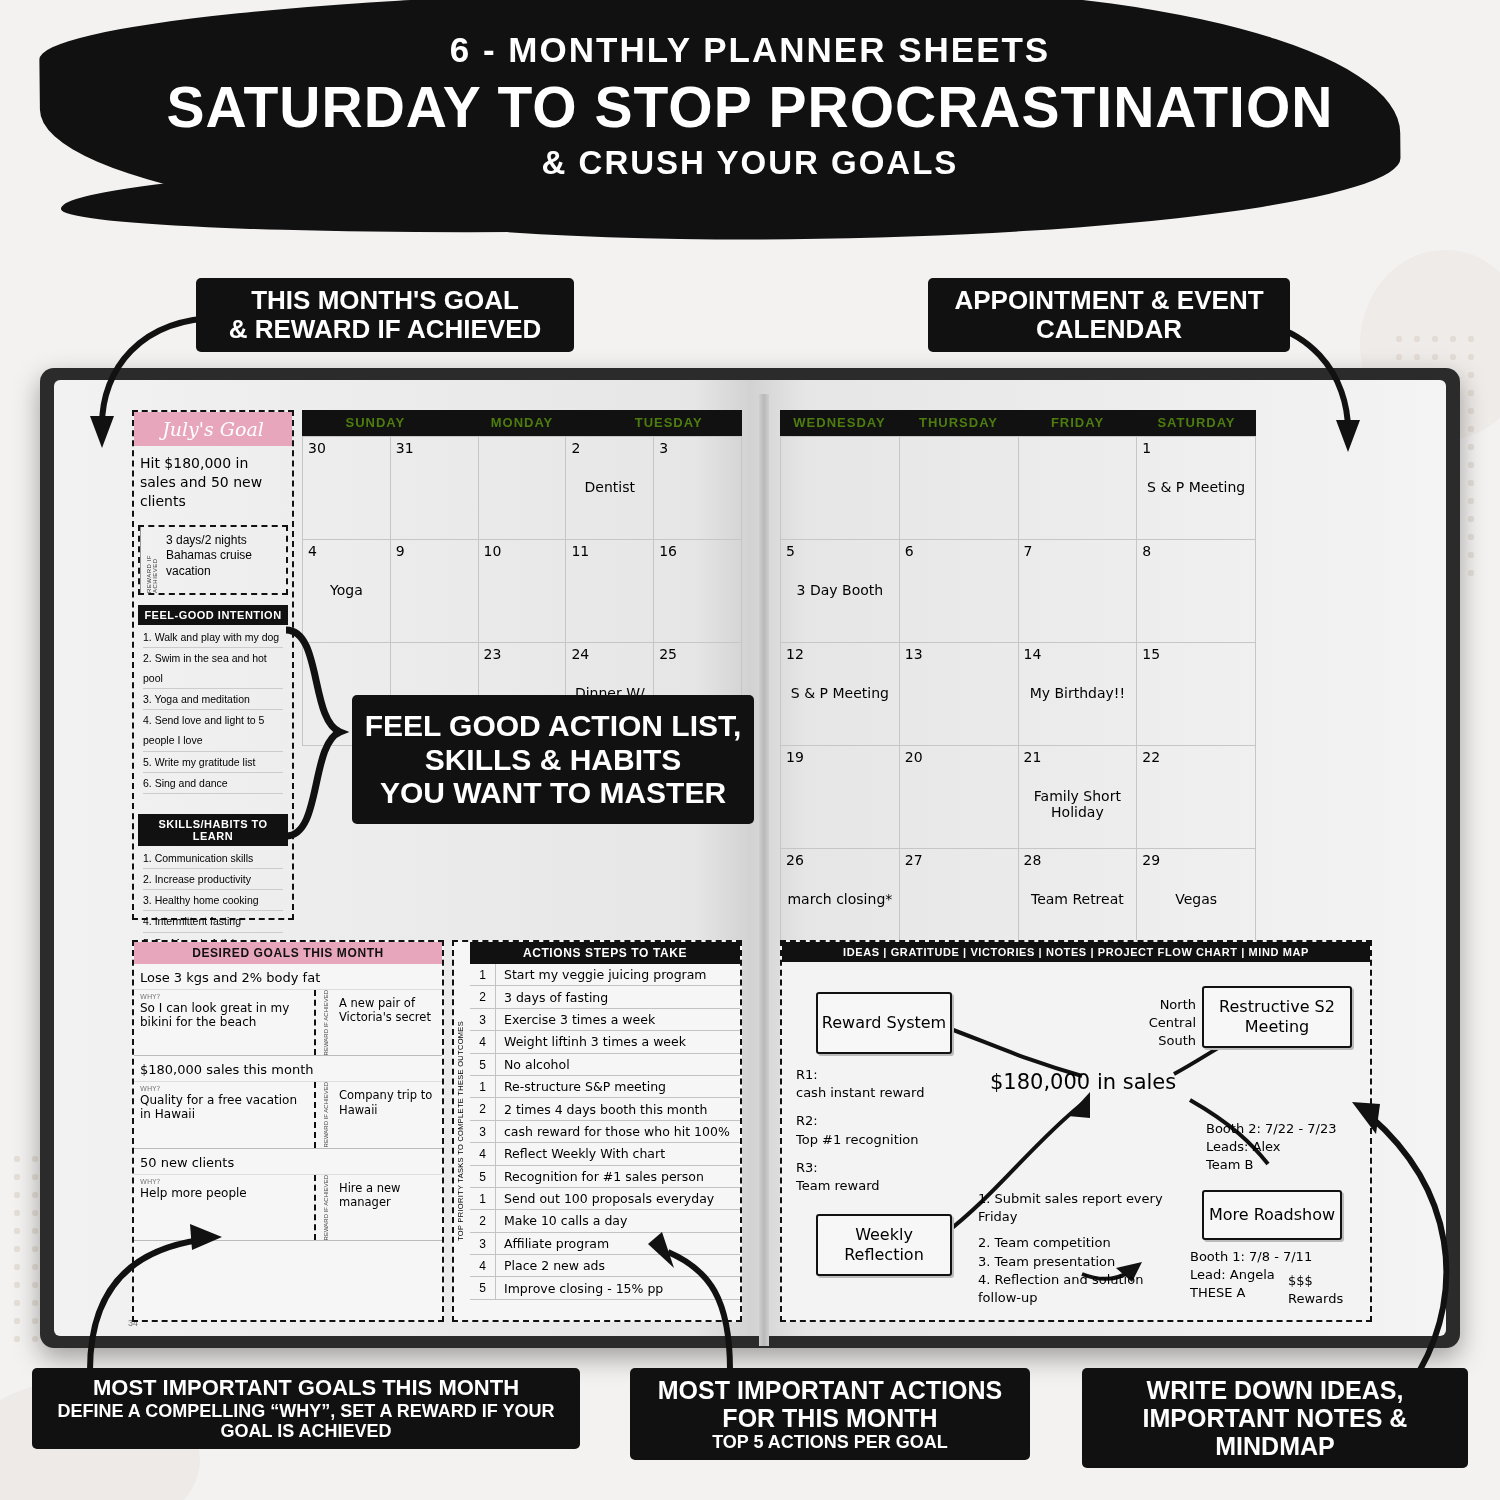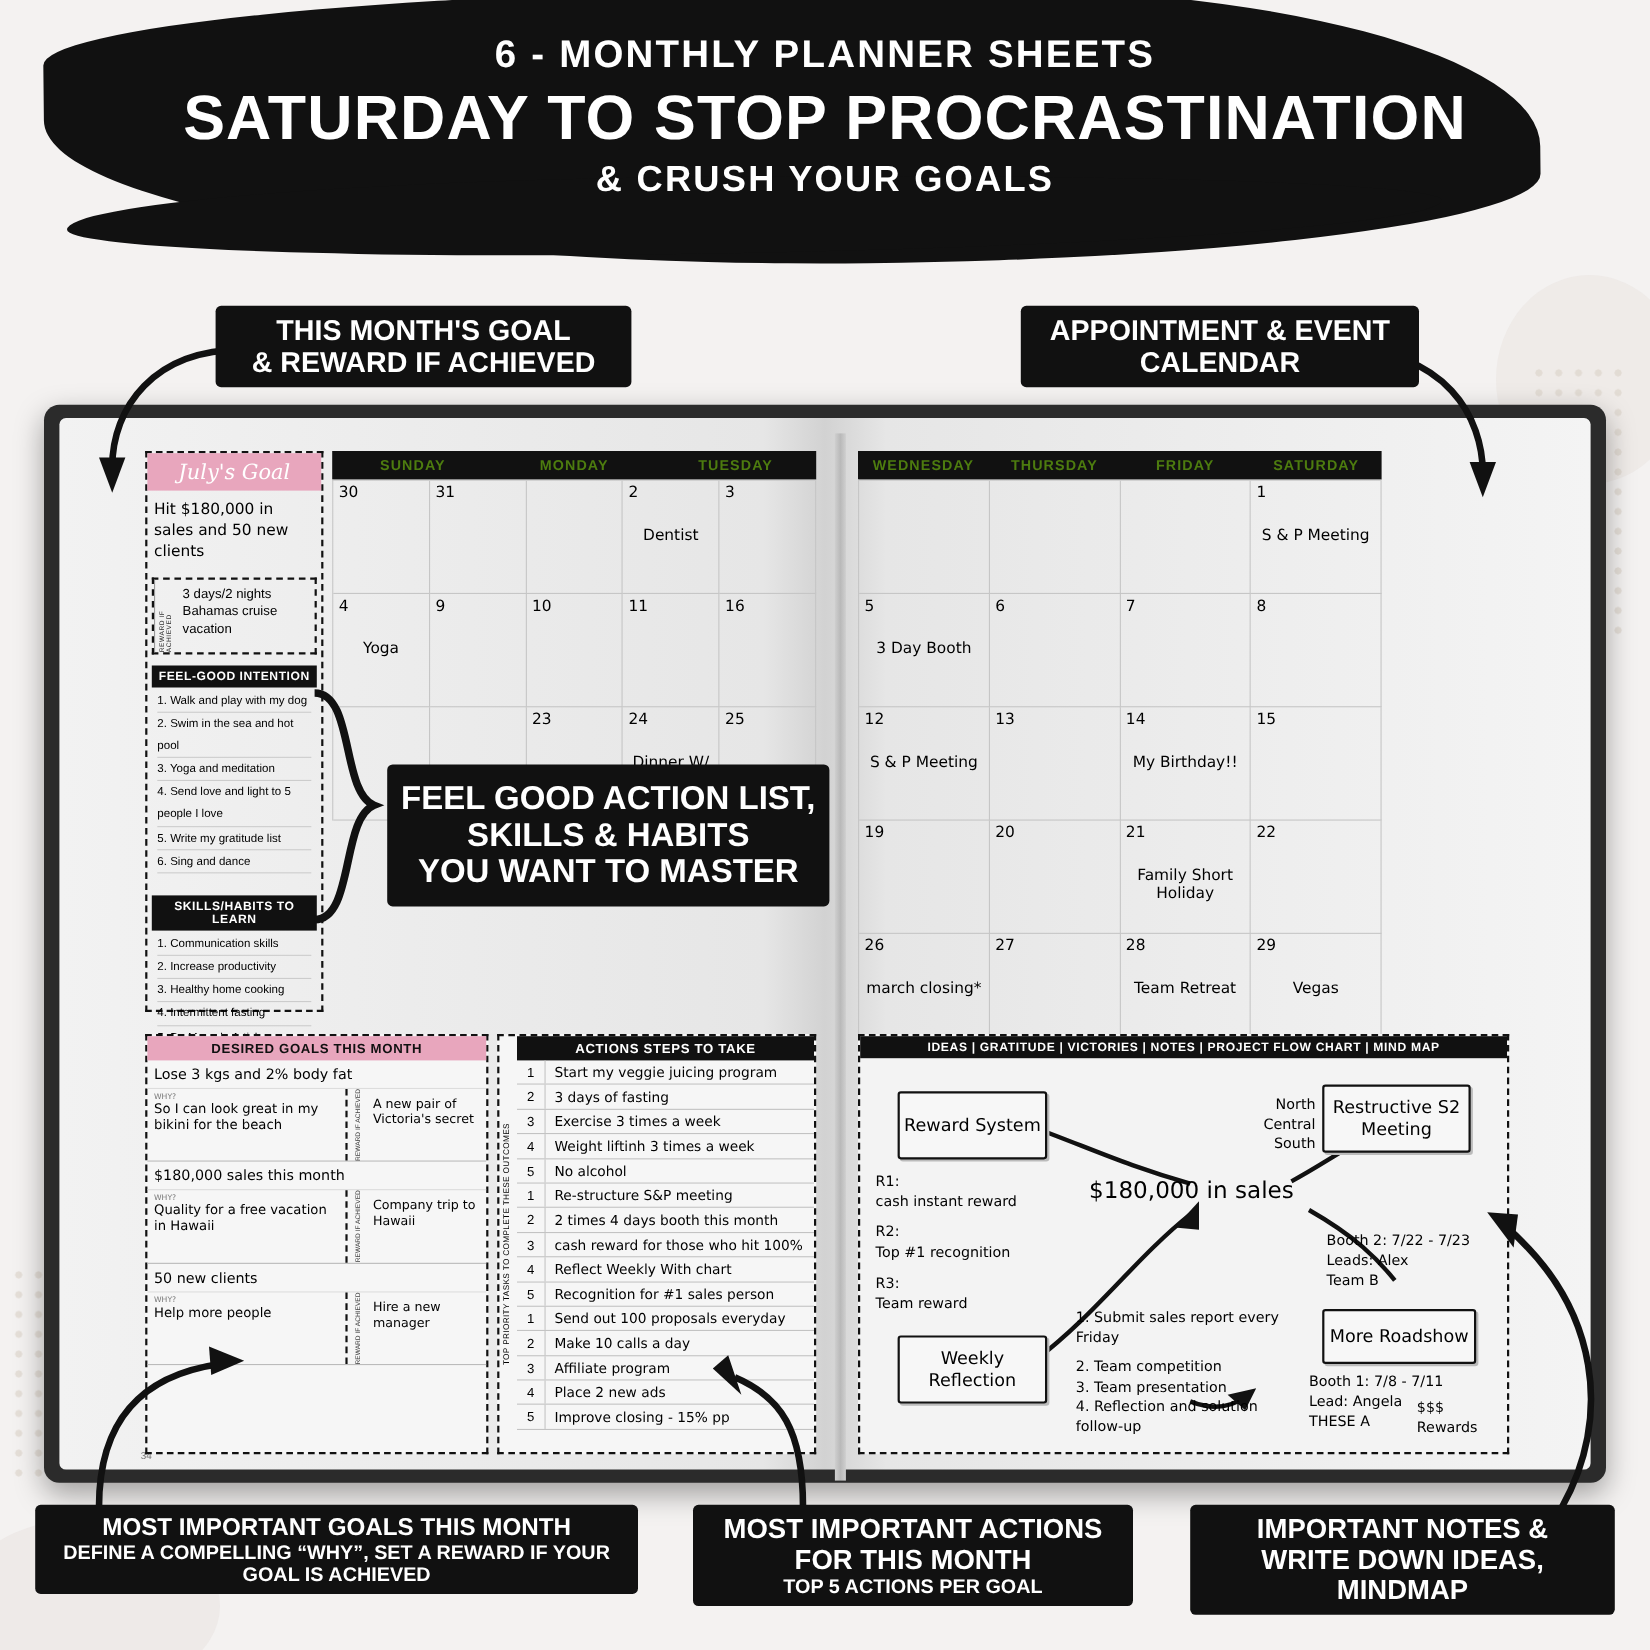--- a/index.html
+++ b/index.html
@@ -159,22 +159,22 @@
 <div class="callout co-b1">
   <span class="big">MOST IMPORTANT GOALS THIS MONTH</span>
   <span>DEFINE A COMPELLING “WHY”, SET A REWARD IF YOUR GOAL IS ACHIEVED</span>
 </div>
 <div class="callout co-b2">
   <span class="big">MOST IMPORTANT ACTIONS</span>
   <span class="big">FOR THIS MONTH</span>
   <span>TOP 5 ACTIONS PER GOAL</span>
 </div>
 <div class="callout co-b3">
+  <div>WRITE DOWN IDEAS,</div>
   <div>IMPORTANT NOTES &amp;</div>
-  <div>WRITE DOWN IDEAS,</div>
   <div>MINDMAP</div>
 </div>
 
 <svg class="arrow" style="left:80px; top:300px; width:180px; height:160px;" viewBox="0 0 180 160">
   <path d="M140,18 C60,18 22,70 22,125" stroke="#111" stroke-width="6" fill="none"></path>
   <polygon points="22,148 10,116 34,116" fill="#111"></polygon>
 </svg>
 <svg class="arrow" style="left:1180px; top:300px; width:190px; height:180px;" viewBox="0 0 190 180">
   <path d="M40,18 C135,18 168,80 168,130" stroke="#111" stroke-width="6" fill="none"></path>
   <polygon points="168,152 156,120 180,120" fill="#111"></polygon>
@@ -518,21 +518,21 @@
         <path d="M300,310 C320,318 336,316 350,306" stroke="#111" stroke-width="4" fill="none"></path>
         <polygon points="360,298 334,304 350,318" fill="#111"></polygon>
       </svg>
 
       <div class="mm-box" style="left:34px; top:50px; width:136px; height:62px;">
         <span>Reward System</span>
       </div>
       <div class="mm-box" style="left:34px; top:272px; width:136px; height:62px;">
         <span>Weekly Reflection</span>
       </div>
-      <div class="mm-box" style="left:420px; top:44px; width:135px; height:62px;">
+      <div class="mm-box" style="left:420px; top:44px; width:150px; height:62px;">
         <span>Restructive S2 Meeting</span>
       </div>
       <div class="mm-box" style="left:420px; top:248px; width:140px; height:50px;">
         <span>More Roadshow</span>
       </div>
 
       <div class="mm-txt" style="left:352px; top:54px; width:62px; text-align:right;">
         <span>North Central South</span>
       </div>
 

